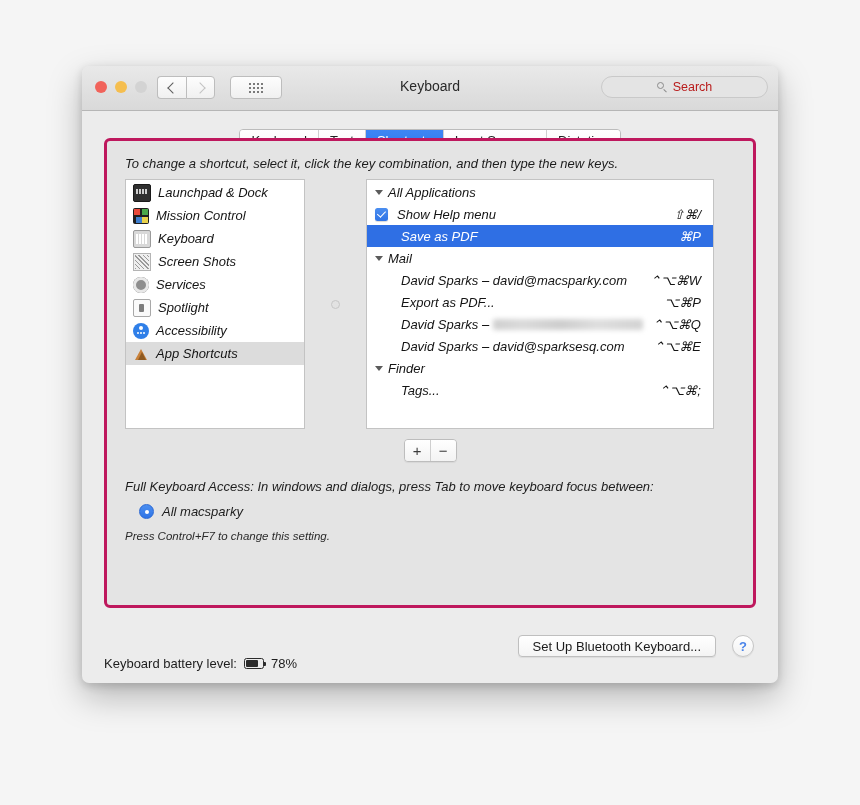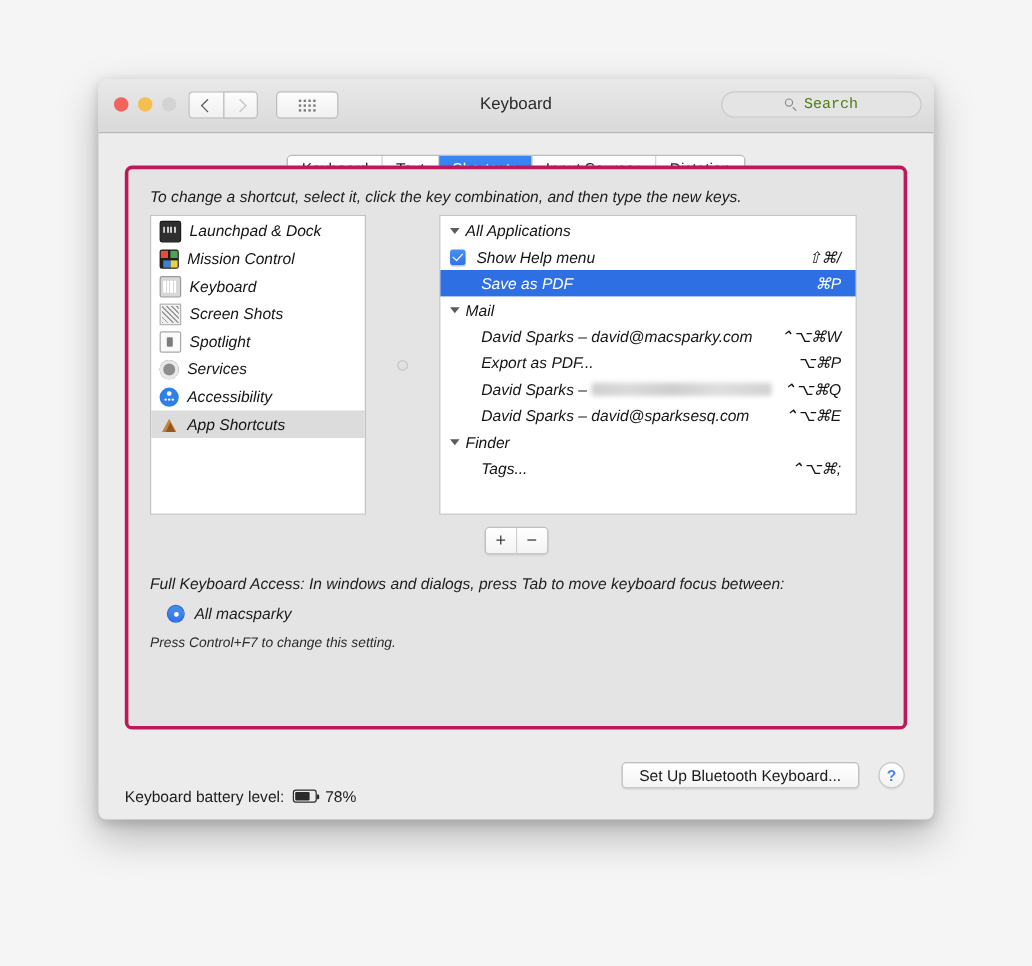--- a/index.html
+++ b/index.html
@@ -111,21 +111,21 @@
   #searchfield .sicon::before {
     content:""; position:absolute; left:0; top:0;
     width:7px; height:7px; border:1.4px solid #8b8b8b; border-radius:50%;
     box-sizing:border-box;
   }
   #searchfield .sicon::after {
     content:""; position:absolute; left:7px; top:7px;
     width:4px; height:1.4px; background:#8b8b8b; transform:rotate(45deg);
     transform-origin:0 0;
   }
-  #searchfield .sph { font-size: 12.5px; color: #4d7c0f; font-family: Liberation Mono, monospace; }
+  #searchfield .sph { font-size: 12.5px; color: #b91c1c; }
 
   
   #tabbar {
     display: flex;
     justify-content: center;
     margin-top: 18px;
   }
   .tabs {
     display: flex;
     border: 1px solid #bcbcbc;
@@ -473,26 +473,26 @@
         </div>
         <div class="srow">
           <span class="sicon-box ic-keyboard"></span>
           <span>Keyboard</span>
         </div>
         <div class="srow">
           <span class="sicon-box ic-screenshot"></span>
           <span>Screen Shots</span>
         </div>
         <div class="srow">
+          <span class="sicon-box ic-services"></span>
+          <span>Services</span>
+        </div>
+        <div class="srow">
           <span class="sicon-box ic-spotlight"></span>
           <span>Spotlight</span>
-        </div>
-        <div class="srow">
-          <span class="sicon-box ic-services"></span>
-          <span>Services</span>
         </div>
         <div class="srow">
           <span class="sicon-box ic-accessibility"></span>
           <span>Accessibility</span>
         </div>
         <div class="srow selected">
           <span class="sicon-box ic-appshortcuts"></span>
           <span>App Shortcuts</span>
         </div>
       </div>

